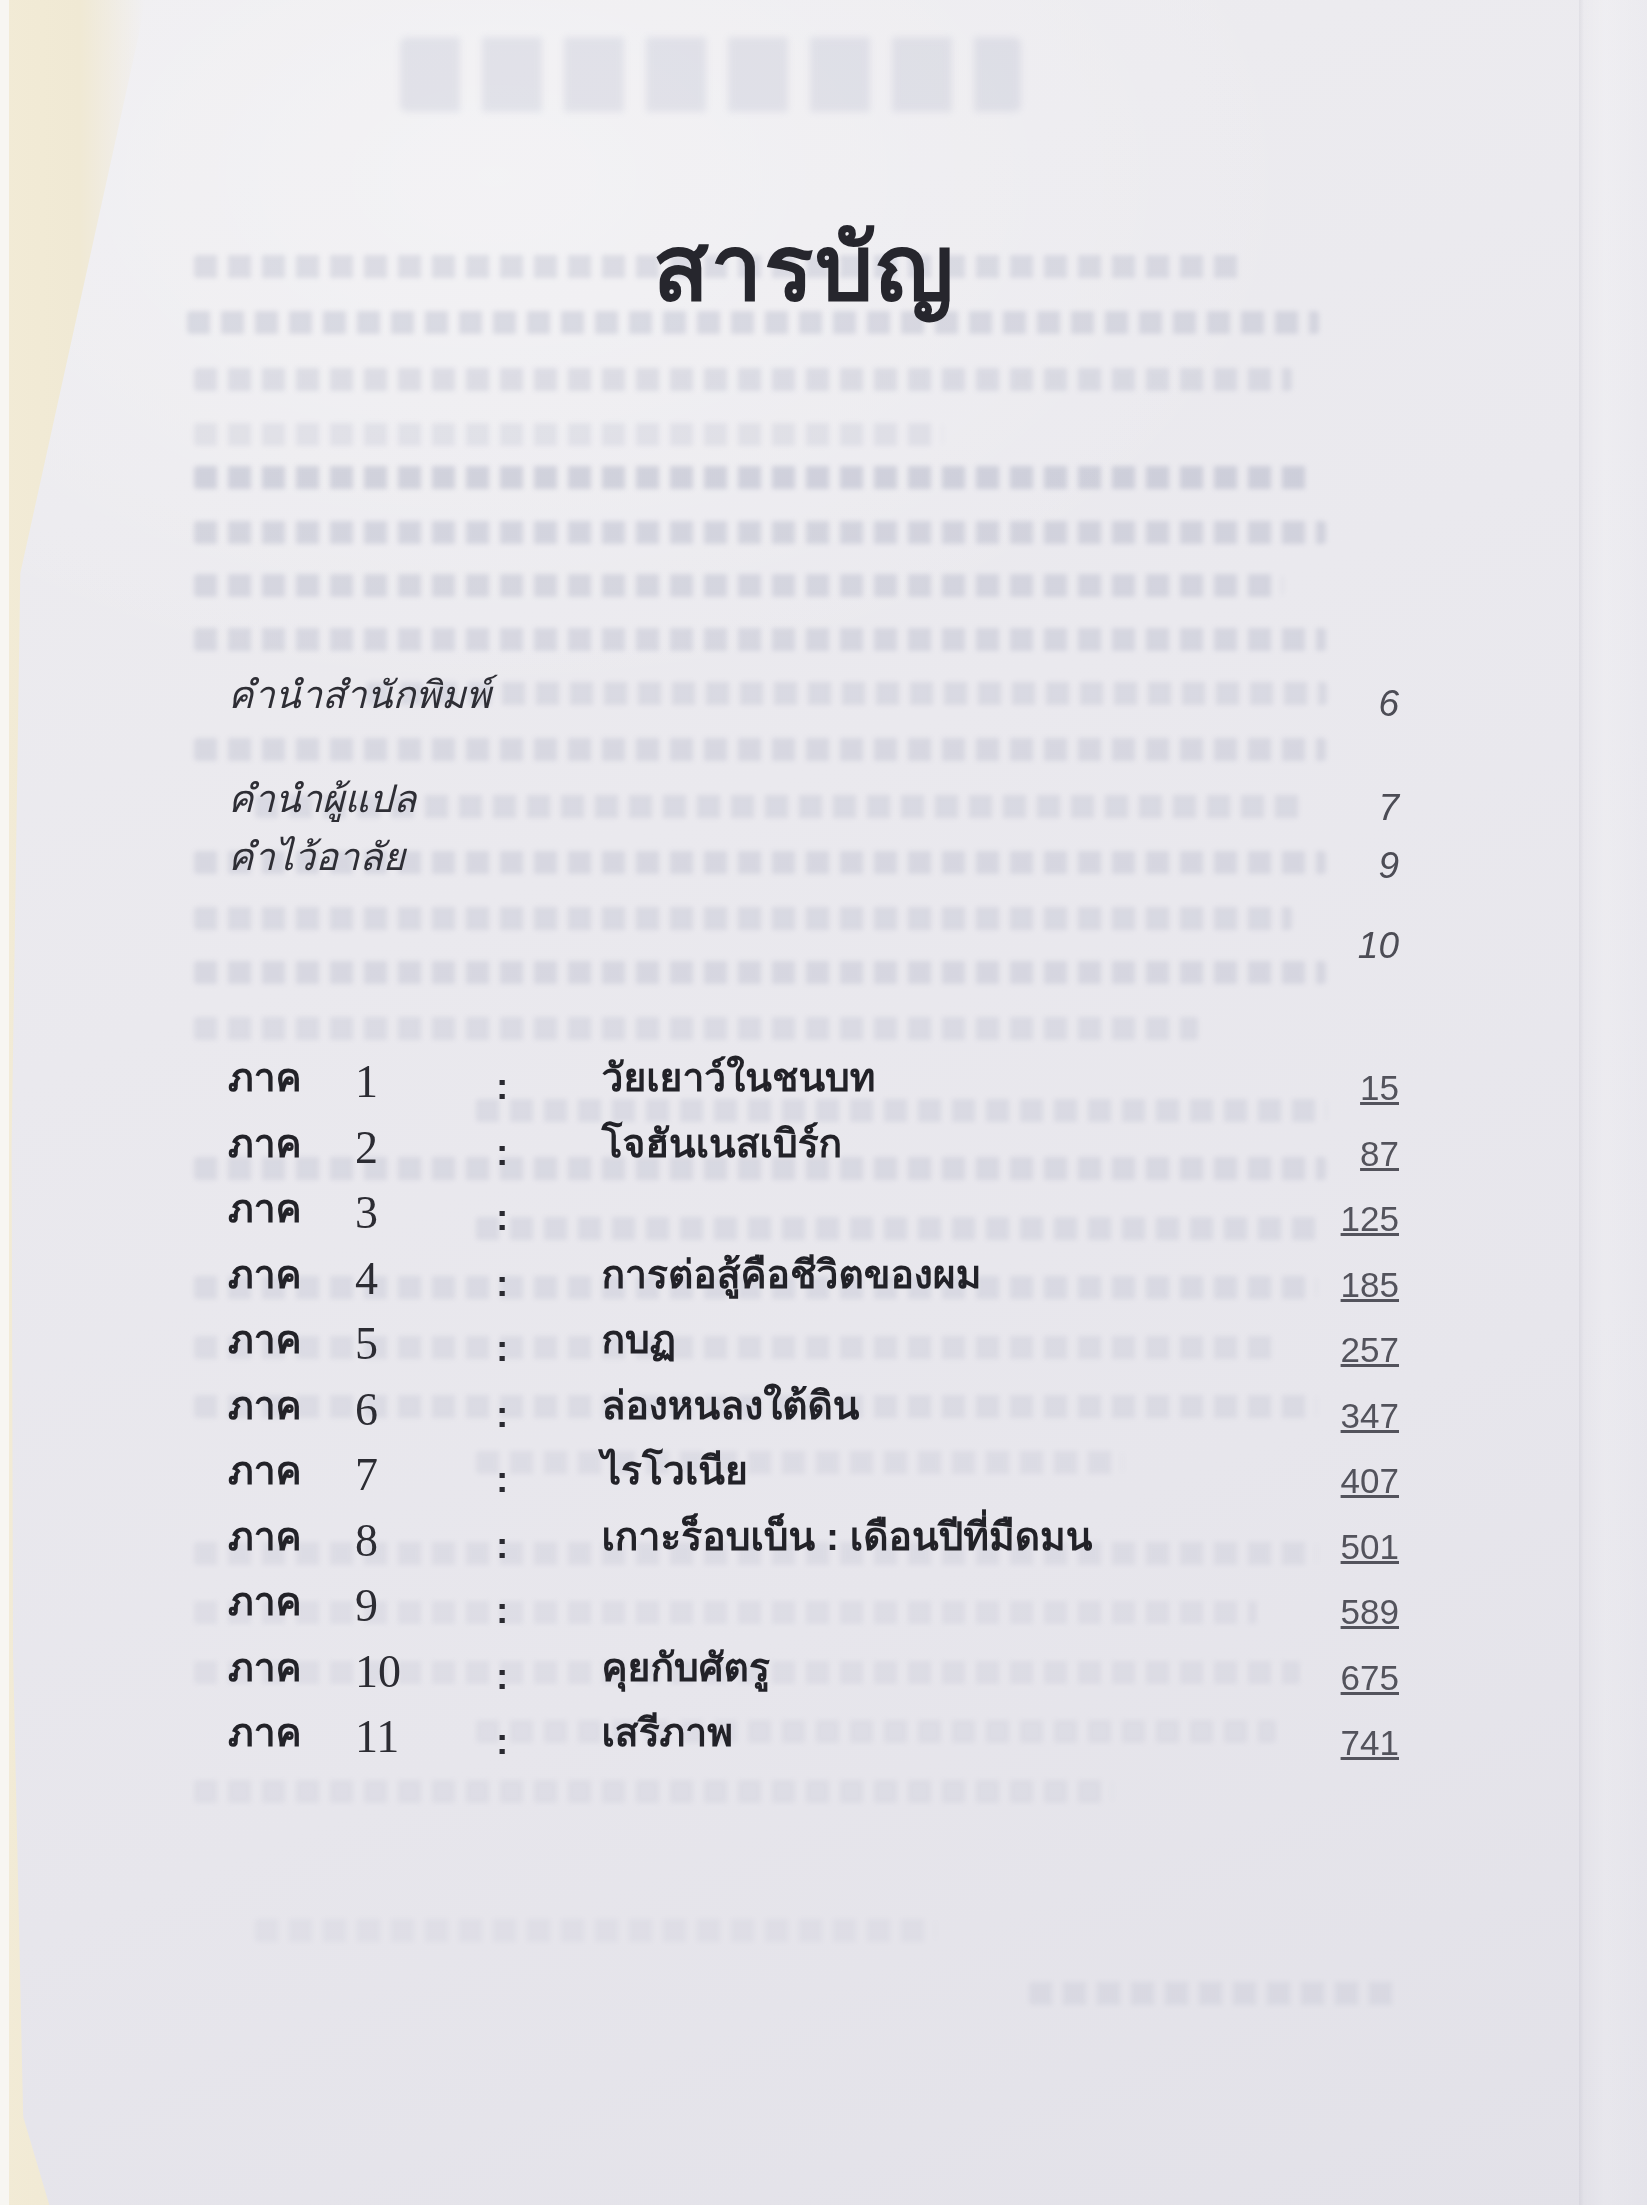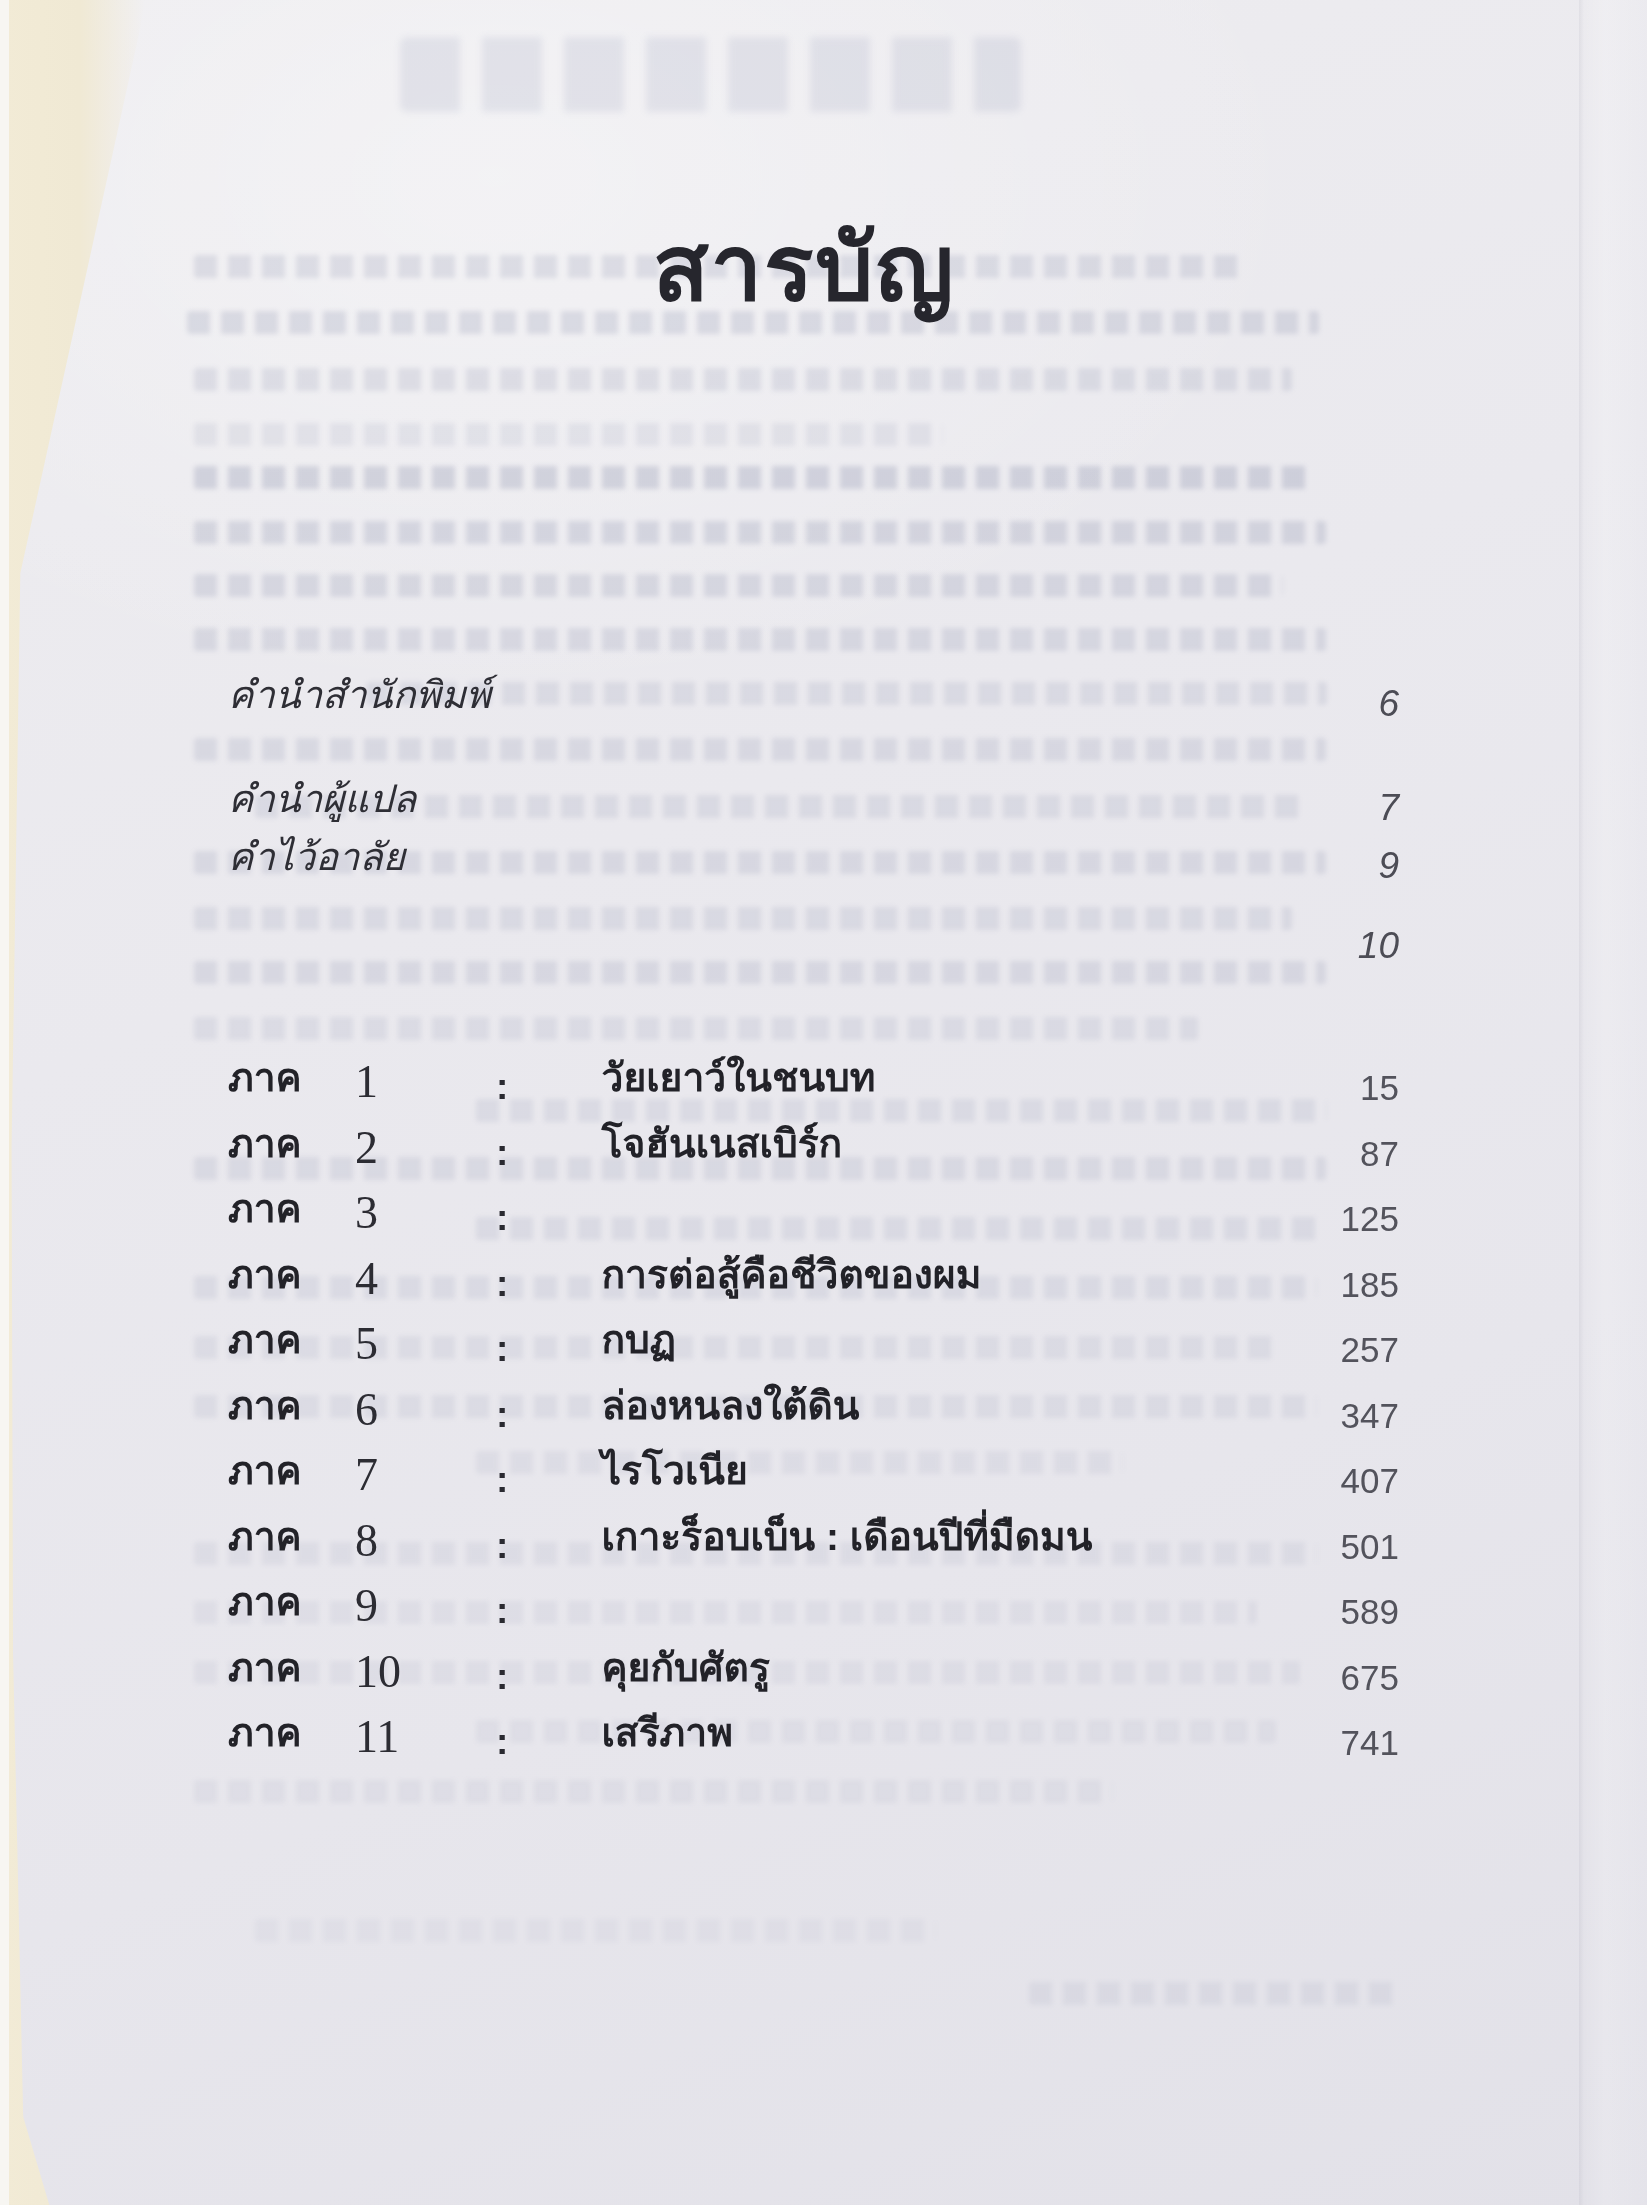--- a/index.html
+++ b/index.html
@@ -59,21 +59,21 @@
   .chapter .part{
     width:95px;font-size:39px;font-weight:700;color:#222228;flex:0 0 auto;
   }
   .chapter .chnum{
     width:109px;font-size:46px;font-weight:400;color:#2c2c33;flex:0 0 auto;
     font-family:"Liberation Serif","DejaVu Serif",serif;
   }
   .chapter .colon{width:25.5px;font-size:37px;font-weight:700;flex:0 0 auto;}
   .chapter .title{margin-left:48px;font-size:39px;font-weight:700;color:#222228;}
   .chapter .pageno{
-    margin-left:auto;font-size:35px;color:#53535c;font-weight:400;
+    margin-left:auto;font-size:35px;color:#53535c;font-weight:400;text-decoration:underline;
   }
   .back .title{font-style:italic;font-size:37px;font-weight:400;color:#2e2e35;}
 </style>
 </head>
 <body>
 
 <div class="paper"></div>
 <div class="edge-cream"></div>
 <div class="edge-white"></div>
 <div class="right-seam"></div>

